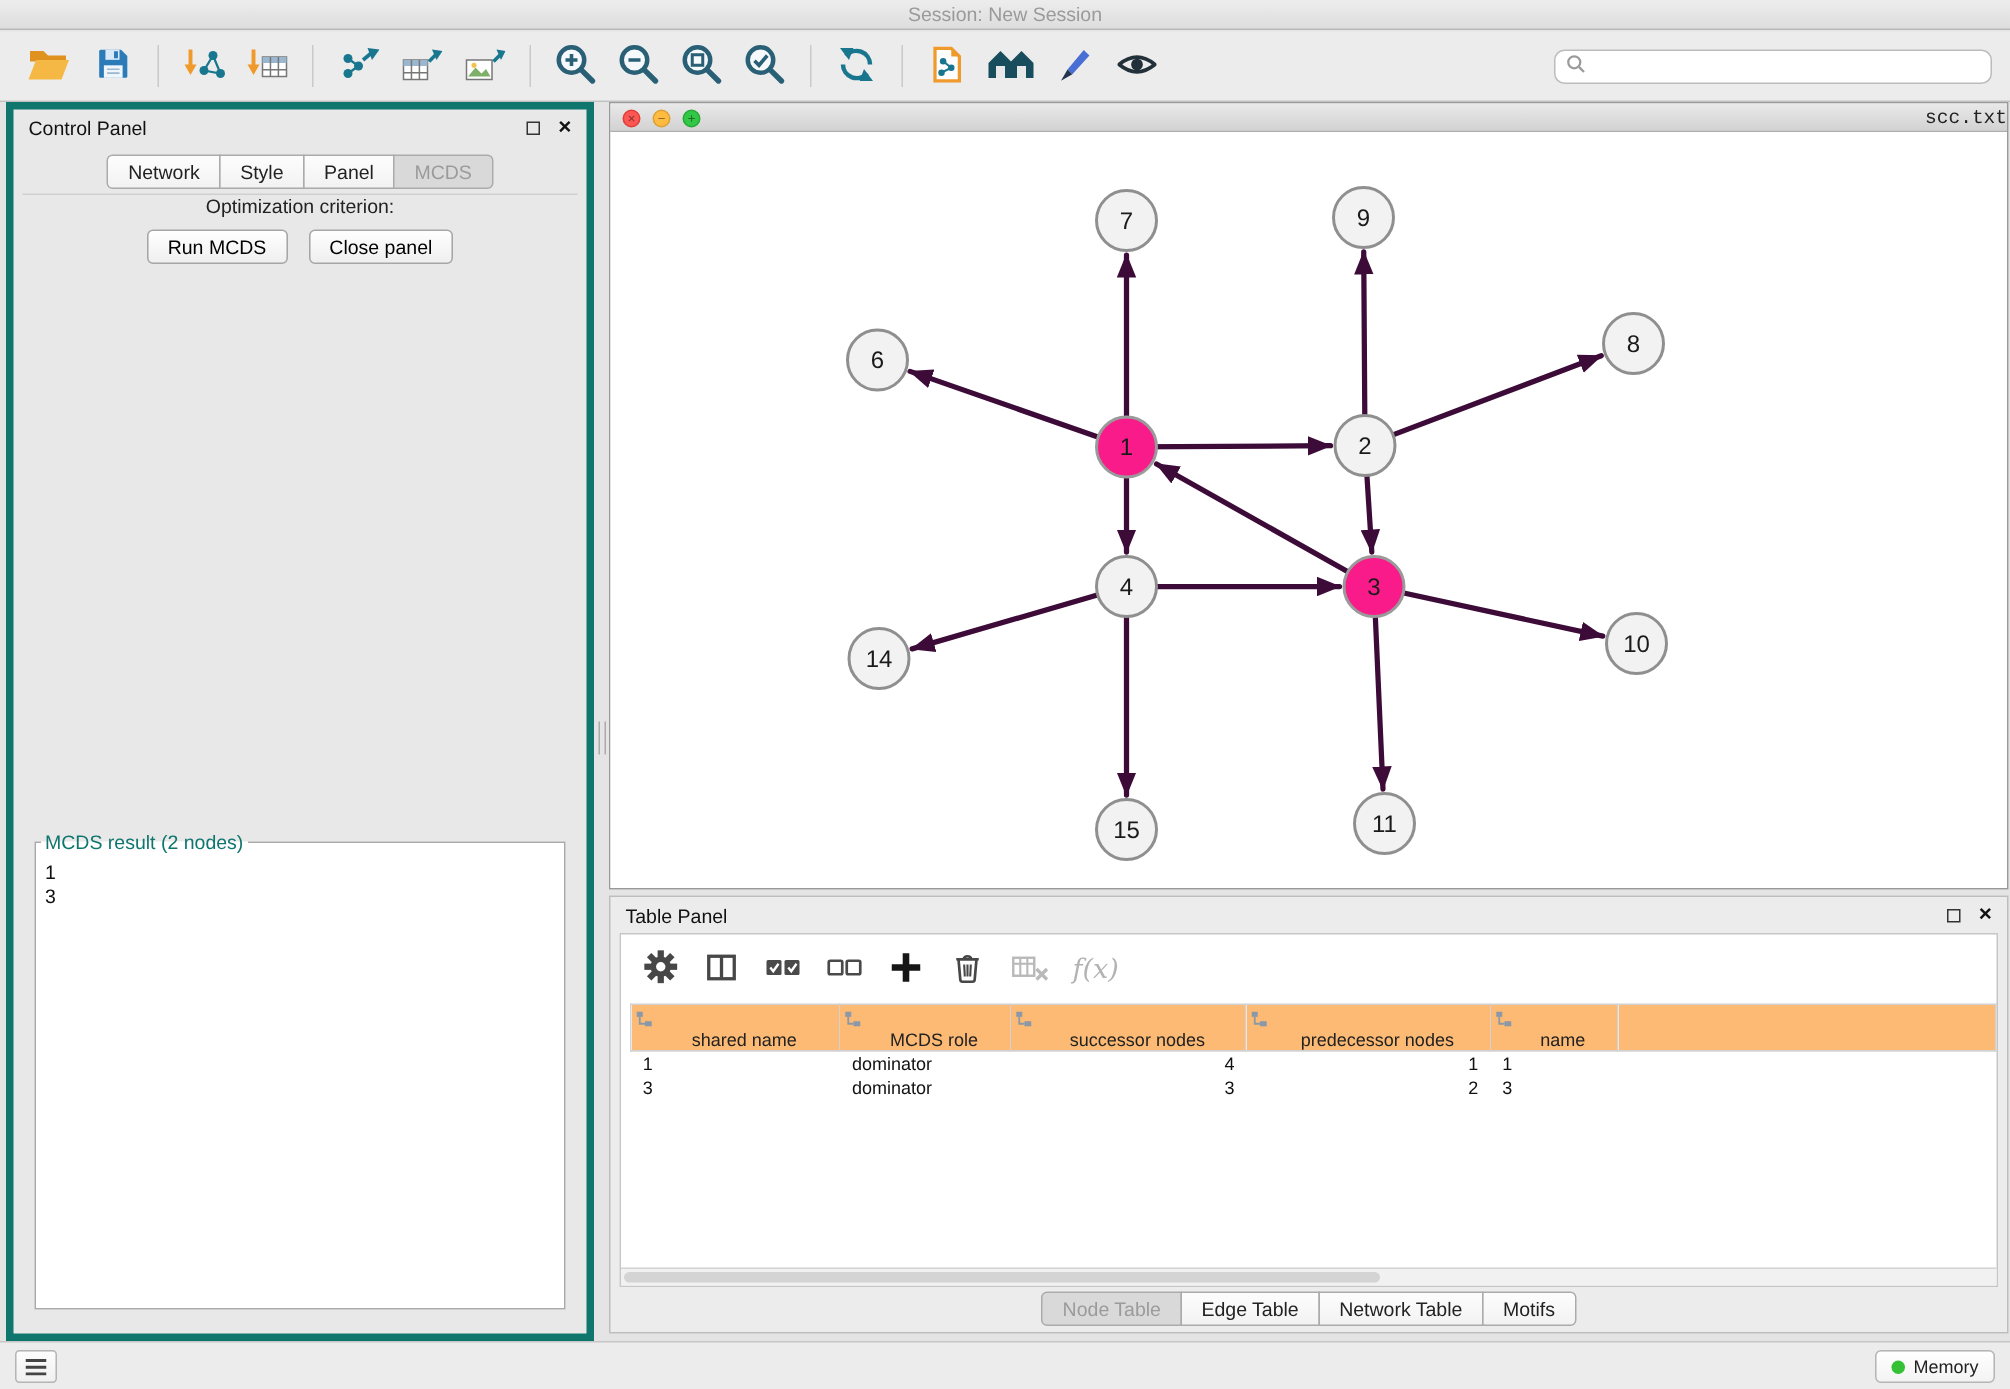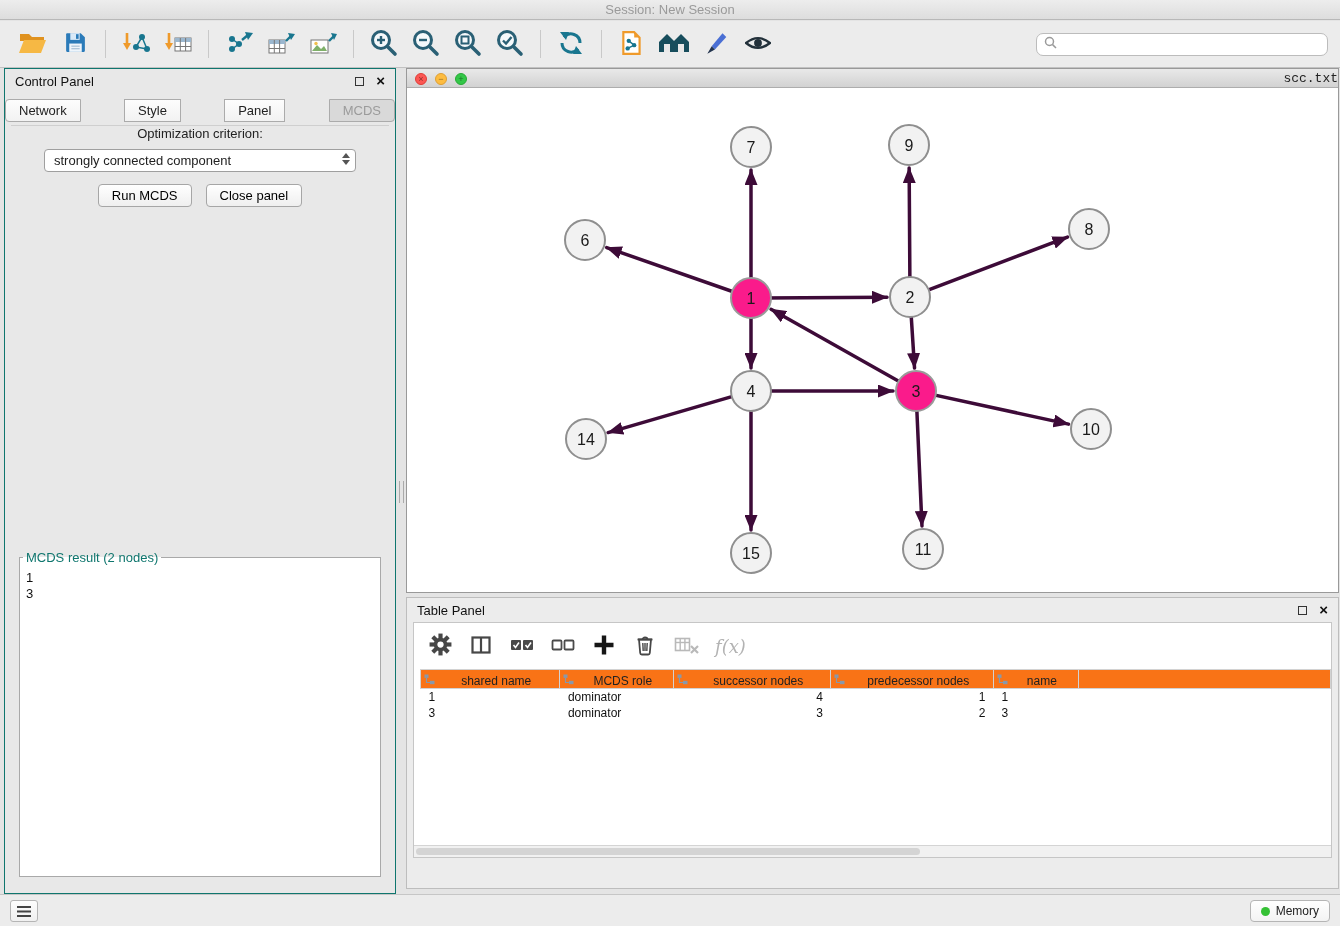--- a/index.html
+++ b/index.html
@@ -29,30 +29,30 @@
   .search-wrap {
     margin-left:auto; width:292px; height:23px; background:#fff;
     border:1px solid #bcbcbc; border-radius:7px;
     display:flex; align-items:center; padding:0 7px; gap:4px;
   }
   .search-wrap input { border:none; outline:none; flex:1; font-size:13px; font-family:"Liberation Sans",sans-serif; background:transparent; }
 
   
   .control-panel {
     position:absolute; left:4px; top:68px; width:392px; bottom:32px;
-    background:#e8e8e8; border:1px solid #0f766e;
+    background:#e8e8e8; border:5px solid #0f766e;
   }
   .panel-header { height:24px; display:flex; align-items:center; padding:0 10px; font-size:13px; color:#111; }
   .panel-header .spacer { flex:1; }
   .win-float {
     width:9px; height:9px; border:1.5px solid #333; display:inline-block; margin-right:12px; cursor:pointer;
   }
   .win-close { font-weight:bold; font-size:15px; color:#111; line-height:10px; cursor:pointer; }
   .win-close::after { content:"×"; }
-  .cp-tabs { display:flex; justify-content:space-between; margin-top:6px; }
+  .cp-tabs { display:flex; justify-content:center; margin-top:6px; }
   .seg-btn {
     border:1px solid #ababab; background:linear-gradient(#fdfdfd,#f2f2f2);
     padding:3px 13px; font-size:13px; margin-left:-1px; color:#222; cursor:pointer;
   }
   .seg-btn:first-child { border-radius:4px 0 0 4px; margin-left:0; }
   .seg-btn:last-child { border-radius:0 4px 4px 0; }
   .seg-btn.active { background:#d9d9d9; color:#9b9b9b; }
   .cp-body { position:absolute; top:56px; left:6px; right:6px; bottom:6px; border-top:1px solid #cfcfcf; padding-top:0; }
   .opt-label { text-align:center; font-size:13px; margin-bottom:8px; }
   .combo {
@@ -108,22 +108,22 @@
   .tp-inner {
     position:absolute; top:24px; left:6px; right:6px; bottom:30px;
     background:#fff; border:1px solid #c6c6c6;
   }
   .tp-toolbar { height:46px; display:flex; align-items:center; gap:15px; padding-left:14px; }
   .tp-btn { width:26px; height:26px; display:flex; align-items:center; justify-content:flex-start; cursor:pointer; }
   .tp-btn.disabled { cursor:default; }
   .fx-label { font-family:"DejaVu Serif", serif; font-style:italic; font-size:18px; color:#b3b3b3; }
   table.data { border-collapse:collapse; margin-left:6px; table-layout:fixed; }
   table.data th {
-    background:#f97316; border:1px solid #d2d2d2; height:14px;
-    font-size:12px; font-weight:normal; color:#222; position:relative; padding:4px 4px 0 16px;
+    background:#fdba74; border:1px solid #d2d2d2; height:14px;
+    font-size:12px; font-weight:normal; color:#222; position:relative; padding:16px 4px 0 16px;
     text-align:center; overflow:hidden; white-space:nowrap;
   }
   table.data th .th-icon { position:absolute; left:3px; top:4px; }
   table.data td { height:16px; font-size:12px; color:#111; padding:0 8px; white-space:nowrap; overflow:hidden; }
   td.num { text-align:right; padding-right:16px; }
   .hscroll { position:absolute; left:0; right:0; bottom:0; height:12px; background:#f1f1f1; border-top:1px solid #d4d4d4; }
   .hscroll .thumb { position:absolute; left:2px; top:2px; bottom:2px; width:55%; background:#d4d4d4; border-radius:4px; }
   .tp-tabs { position:absolute; left:0; right:0; bottom:4px; display:flex; justify-content:center; }
 
   
@@ -311,27 +311,20 @@
     <span class="win-close"></span>
   </div>
   <div class="cp-tabs">
       <button class="seg-btn">Network</button>
       <button class="seg-btn">Style</button>
       <button class="seg-btn">Panel</button>
       <button class="seg-btn active">MCDS</button>
     </div>
   <div class="cp-body">
     <div class="opt-label">Optimization criterion:</div>
-    <div class="combo">
-      <span>strongly connected component</span>
-      <span class="combo-arrows">
-          <i class="up"></i>
-          <i class="dn"></i>
-        </span>
-    </div>
     <div class="btn-row">
       <button class="mac-btn">Run MCDS</button>
       <button class="mac-btn">Close panel</button>
     </div>
     <fieldset class="result-box">
       <legend>MCDS result (2 nodes)</legend>
       <div class="result-lines">
           <div>1</div>
           <div>3</div>
         </div>
@@ -540,20 +533,26 @@
             <td class="num">2</td>
             <td>3</td>
             <td></td>
           </tr>
         </tbody>
     </table>
     <div class="hscroll">
         <div class="thumb"></div>
       </div>
   </div>
+  <div class="tp-tabs">
+      <button class="seg-btn active">Node Table</button>
+      <button class="seg-btn">Edge Table</button>
+      <button class="seg-btn">Network Table</button>
+      <button class="seg-btn">Motifs</button>
+    </div>
 </div>
 
 <div class="statusbar">
   <div class="menu-btn">
     <svg width="14" height="11" viewBox="0 0 14 11">
       <rect x="0" y="0" width="14" height="2" fill="#444"></rect>
         <rect x="0" y="4.5" width="14" height="2" fill="#444"></rect>
         <rect x="0" y="9" width="14" height="2" fill="#444"></rect>
     </svg>
   </div>

